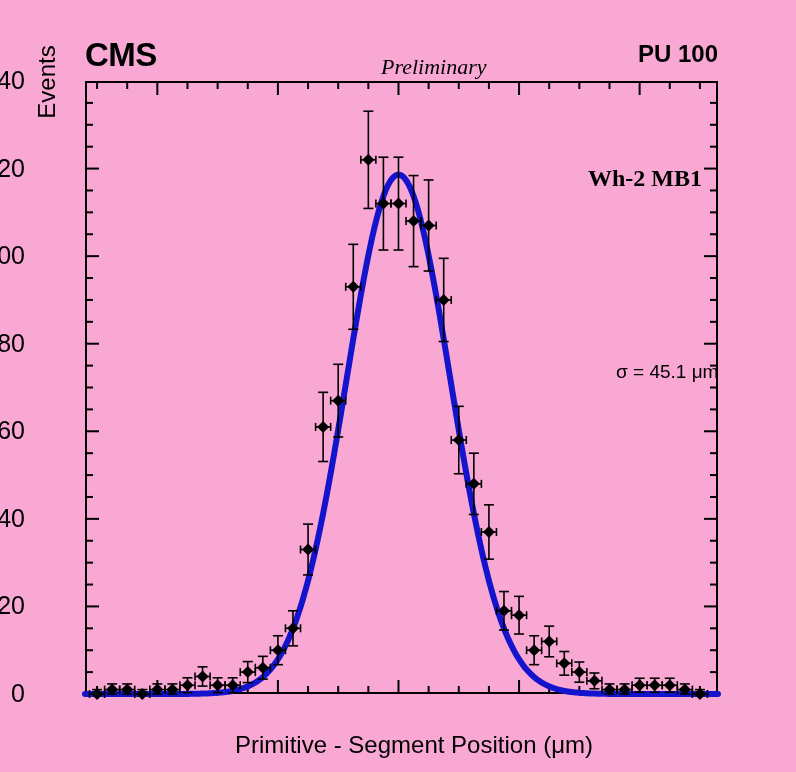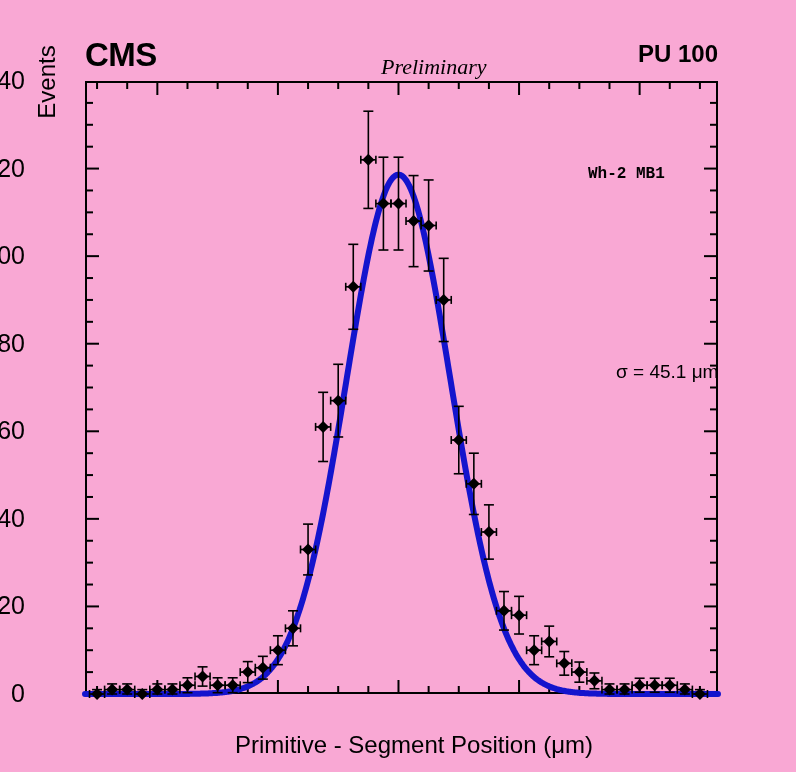--- a/index.html
+++ b/index.html
@@ -28,22 +28,22 @@
   #plot{position:absolute;left:85px;top:81px;width:633px;height:613px;}
   .frame{position:absolute;inset:0;border:2px solid #000;box-sizing:border-box;}
 
   svg.layer{position:absolute;left:0;top:0;width:633px;height:613px;overflow:visible;}
 
   
   .ytick{position:absolute;right:693px;text-align:right;width:80px;font-size:25px;
          line-height:1;font-family:"Liberation Sans",sans-serif;}
 
   
-  .ann-region{position:absolute;left:503px;top:84px;font-size:16px;font-weight:bold;
-              font-family:Liberation Mono, monospace;white-space:nowrap;}
+  .ann-region{position:absolute;left:503px;top:84px;font-size:24px;font-weight:bold;
+              font-family:Liberation Serif, serif;white-space:nowrap;}
   .ann-ageing{position:absolute;left:516px;top:240px;font-size:17px;font-weight:bold;
               font-family:"Liberation Serif",serif;white-space:nowrap;}
   .ann-ageing sup{font-size:11px;vertical-align:super;}
   .ann-sigma{position:absolute;left:531px;top:280px;font-size:19px;
              font-family:"Liberation Sans",sans-serif;white-space:nowrap;}
 </style>
 </head>
 <body>
 
 <div id="root">

